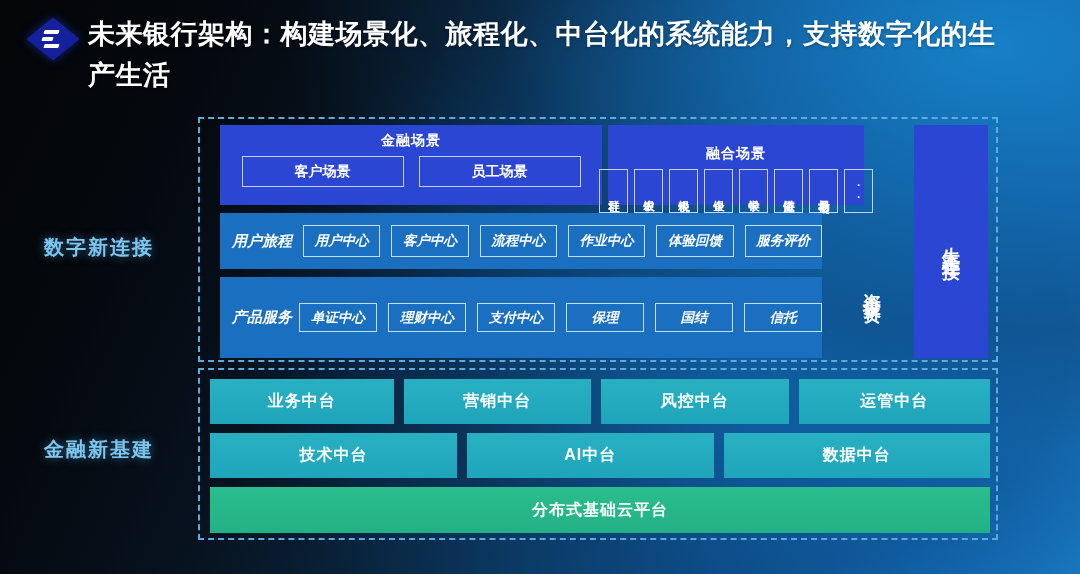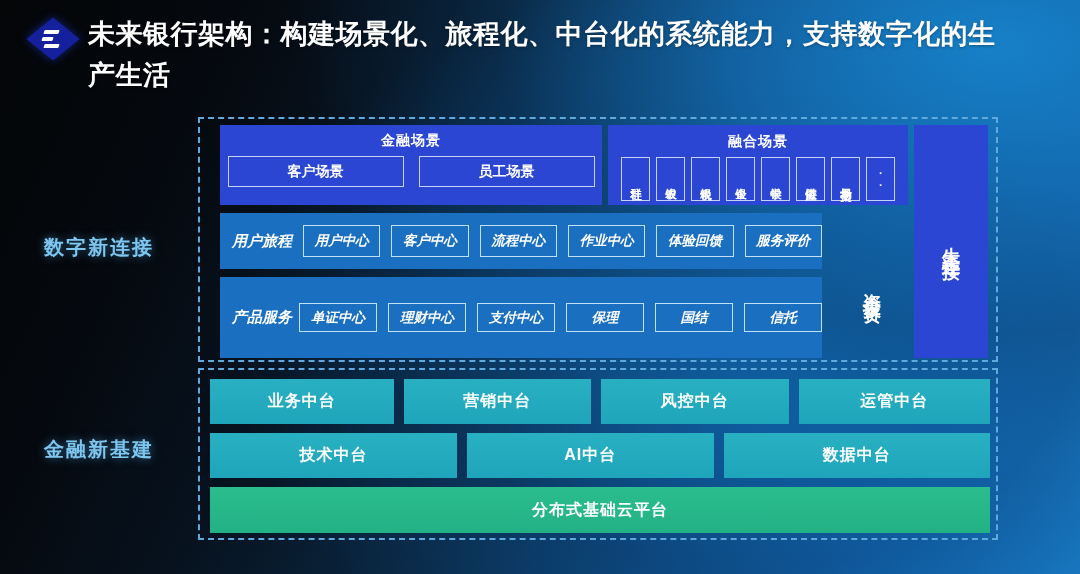--- a/index.html
+++ b/index.html
@@ -111,24 +111,24 @@
     position: absolute;
     left: 14px; top: 0;
     width: 382px; height: 80px;
     background: #2a46d3;
     box-sizing: border-box;
     padding-top: 7px;
   }
   .box-fusion {
     position: absolute;
     left: 402px; top: 0;
-    width: 300px; height: 80px;
+    width: 256px; height: 80px;
     background: #2a46d3;
     box-sizing: border-box;
-    padding-top: 8px;
+    padding-top: 20px;
   }
   .grp-title {
     text-align: center;
     color: #ffffff;
     font-size: 14px;
     font-weight: bold;
     letter-spacing: 1px;
     margin-bottom: 6px;
   }
   .fin-boxes {
@@ -139,21 +139,21 @@
   .obox {
     border: 1.6px solid #c6d2f7;
     color: #ffffff;
     font-size: 14px;
     font-weight: bold;
     display: flex;
     align-items: center;
     justify-content: center;
     box-sizing: border-box;
   }
-  .fin-obox { width: 176px; height: 31px; }
+  .fin-obox { width: 162px; height: 31px; }
 
   .fusion-boxes {
     display: flex;
     justify-content: center;
     gap: 6px;
     padding: 0 6px;
   }
   .vbox {
     width: 29px;
     height: 44px;

